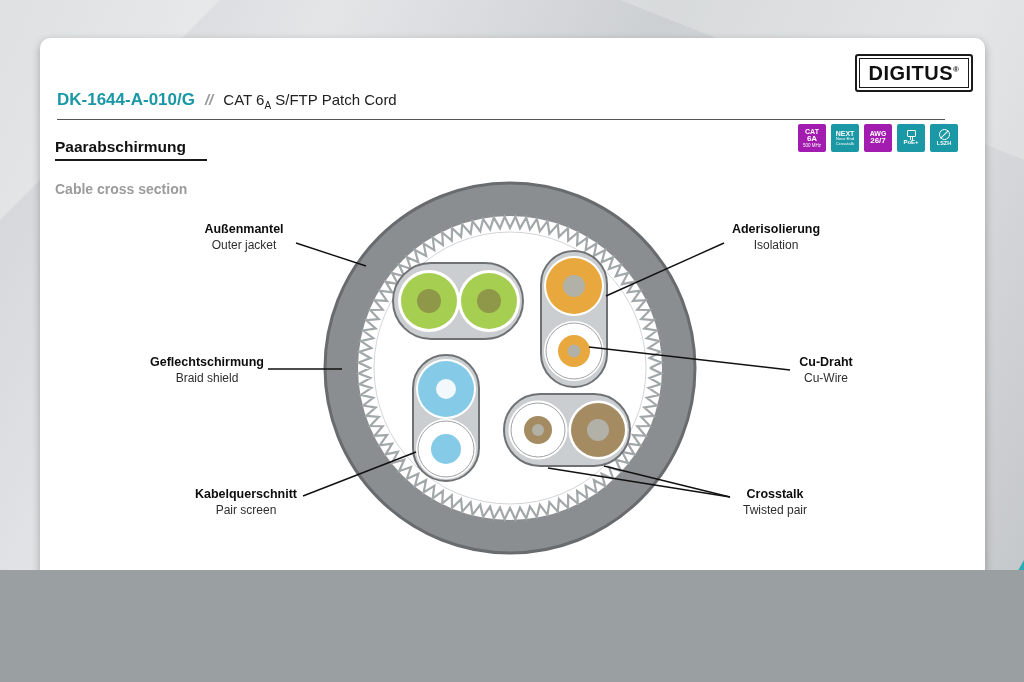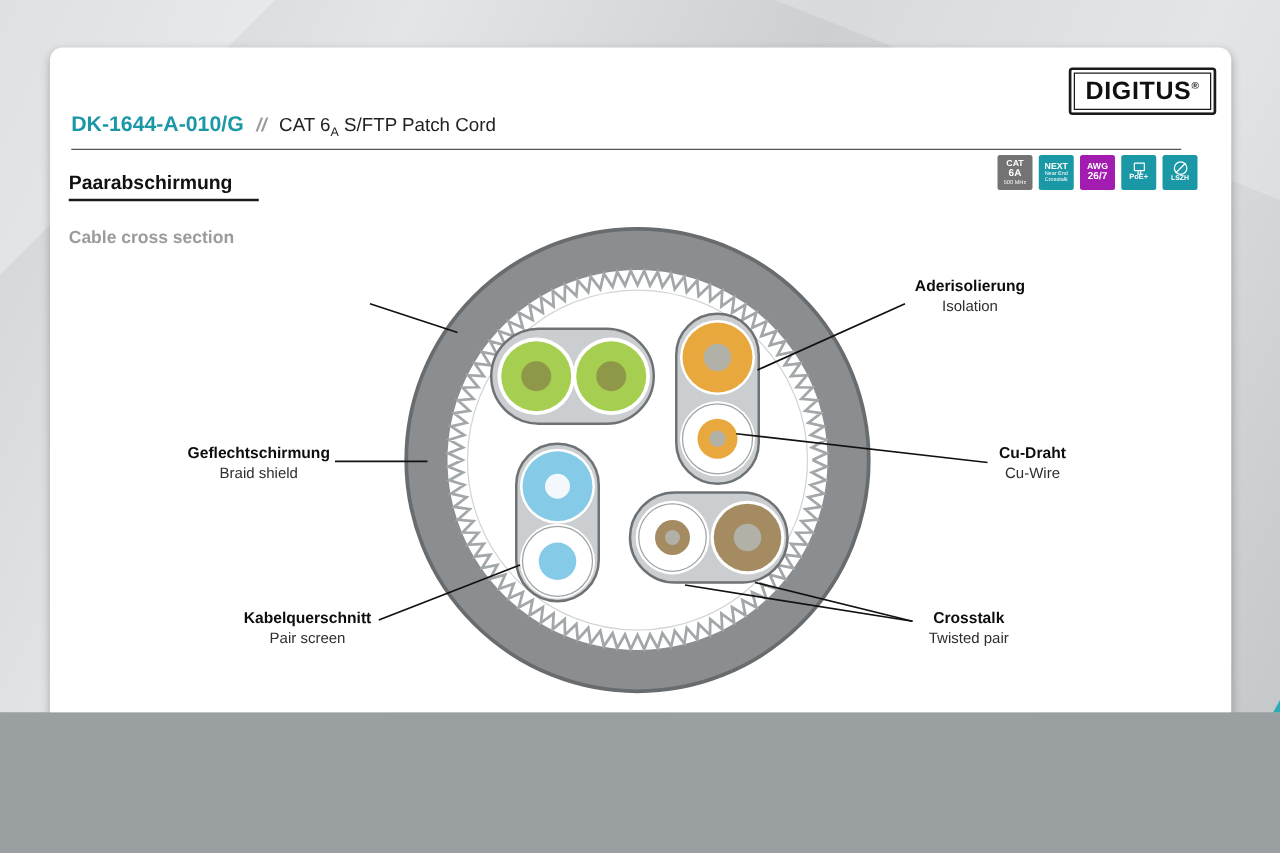--- a/index.html
+++ b/index.html
@@ -83,21 +83,21 @@
       <span class="product"><span>CAT 6</span><sub>A</sub><span> S/FTP Patch Cord</span></span>
     </div>
     <div class="header-rule"></div>
 
     <div class="section-title">
       <div class="section-de">Paarabschirmung</div>
       <div class="section-en">Cable cross section</div>
     </div>
 
     <div class="badges">
-      <div class="badge" style="background: #737373;">
+      <div class="badge" style="background: #a21caf;">
         <span class="bl1">CAT</span>
         <span class="bl2">6A</span>
         <span class="bl3">500 MHz</span>
       </div>
       <div class="badge" style="background: rgb(27, 152, 165);">
         <span class="bl1">NEXT</span>
         <span class="tiny">Near End</span>
         <span class="tiny">Crosstalk</span>
       </div>
       <div class="badge" style="background: #a21caf;">
@@ -169,20 +169,24 @@
       <line x1="296" y1="243" x2="366" y2="266"></line>
       <line x1="268" y1="369" x2="342" y2="369"></line>
       <line x1="303" y1="496" x2="416" y2="452"></line>
       <line x1="724" y1="243" x2="606" y2="296"></line>
       <line x1="790" y1="370" x2="589" y2="347"></line>
       <line x1="730" y1="497" x2="604" y2="466"></line>
       <line x1="730" y1="497" x2="548" y2="468"></line>
     </g>
   </svg>
 
+  <div class="dlabel" style="left:164px;top:222px">
+    <div class="de">Außenmantel</div>
+    <div class="en">Outer jacket</div>
+  </div>
   <div class="dlabel" style="left:127px;top:355px">
     <div class="de">Geflechtschirmung</div>
     <div class="en">Braid shield</div>
   </div>
   <div class="dlabel" style="left:166px;top:487px">
     <div class="de">Kabelquerschnitt</div>
     <div class="en">Pair screen</div>
   </div>
   <div class="dlabel" style="left:696px;top:222px">
     <div class="de">Aderisolierung</div>

